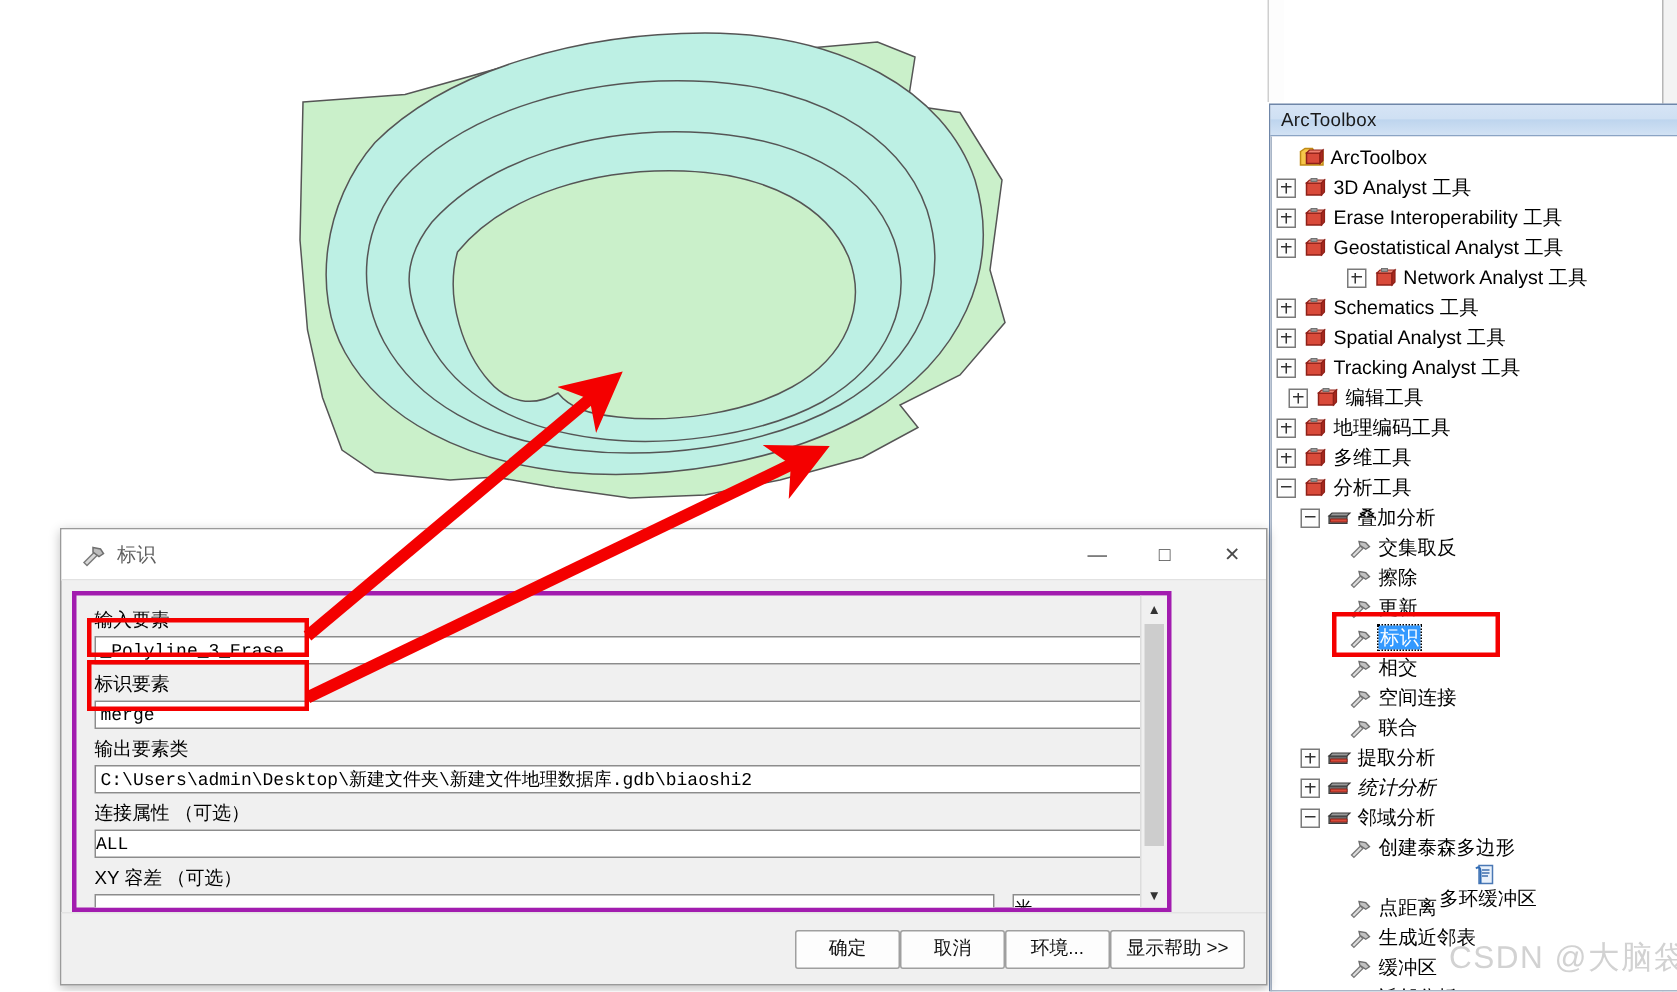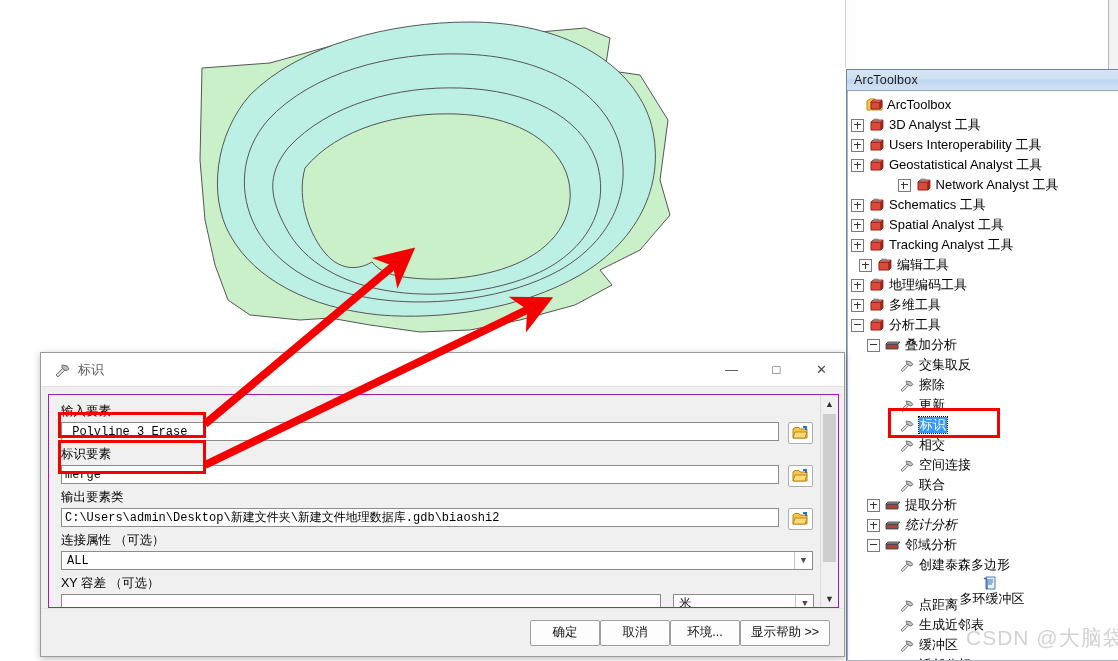--- a/index.html
+++ b/index.html
@@ -66,34 +66,34 @@
   }
   #dlg-title{
     height:34px;display:flex;align-items:center;background:#ffffff;
     border-bottom:1px solid #e2e2e2;padding-left:12px;box-sizing:border-box;
   }
   #dlg-icon{width:18px;height:18px;margin-right:7px;}
   #dlg-name{font-size:13px;color:#5d5d5d;flex:1;}
   .wbtn{width:45px;height:33px;display:flex;align-items:center;justify-content:center;color:#4a4a4a;font-size:13px;}
 
   #dlg-form{
-    position:absolute;left:7px;top:41px;width:791px;height:214px;
-    background:#f0f0f0;border:1px solid #a21caf;box-sizing:border-box;overflow:hidden;
+    position:absolute;left:7px;top:41px;width:733px;height:214px;
+    background:#f0f0f0;border:3px solid #a21caf;box-sizing:border-box;overflow:hidden;
   }
   .field{position:absolute;left:12px;}
   .flabel{font-size:12.5px;color:#000;margin-bottom:2px;display:block;white-space:nowrap;}
   .tinput{
     height:19px;background:#fff;border:1px solid #8c8c8c;box-sizing:border-box;
     font-family:"Liberation Mono","DejaVu Sans Mono",monospace;font-size:12px;
     color:#000;padding:1px 3px;line-height:16px;white-space:nowrap;overflow:hidden;
   }
   .combo{
     height:19px;background:#fff;border:1px solid #8c8c8c;box-sizing:border-box;
     display:flex;align-items:center;
-    font-family:"Liberation Mono","DejaVu Sans Mono",monospace;font-size:12px;padding-left:5px;gap:8px;
+    font-family:"Liberation Mono","DejaVu Sans Mono",monospace;font-size:12px;padding-left:0;gap:8px;
   }
   .combo .arrow{
     margin-left:auto;width:17px;height:17px;display:flex;align-items:center;justify-content:center;
     border-left:1px solid #c8c8c8;font-size:9px;color:#4a4a4a;
   }
   .browse{
     position:absolute;width:25px;height:22px;background:#fdfdfd;border:1px solid #adadad;border-radius:2px;
     display:flex;align-items:center;justify-content:center;box-sizing:border-box;
   }
 
@@ -181,21 +181,21 @@
             <span class="tlabel">3D Analyst 工具</span>
           </div>
           <div class="trow" style="padding-left: 0px;">
             <span class="expander plus"></span>
             <span class="ticon"><svg width="17" height="16" viewBox="0 0 17 16">
                 <path d="M3 5h10v8H3z" fill="#d94a3a" stroke="#8f2118" stroke-width="1"></path>
                 <path d="M3 5l2-2h10l-2 2z" fill="#f08878" stroke="#8f2118" stroke-width=".8"></path>
                 <path d="M13 5l2-2v8l-2 2z" fill="#a8291e" stroke="#8f2118" stroke-width=".8"></path>
                 <rect x="6" y="2" width="4" height="2" fill="#9a9a9a" stroke="#6a6a6a" stroke-width=".6"></rect>
               </svg></span>
-            <span class="tlabel">Users Interoperability 工具</span>
+            <span class="tlabel">Erase Interoperability 工具</span>
           </div>
           <div class="trow" style="padding-left: 0px;">
             <span class="expander plus"></span>
             <span class="ticon"><svg width="17" height="16" viewBox="0 0 17 16">
                 <path d="M3 5h10v8H3z" fill="#d94a3a" stroke="#8f2118" stroke-width="1"></path>
                 <path d="M3 5l2-2h10l-2 2z" fill="#f08878" stroke="#8f2118" stroke-width=".8"></path>
                 <path d="M13 5l2-2v8l-2 2z" fill="#a8291e" stroke="#8f2118" stroke-width=".8"></path>
                 <rect x="6" y="2" width="4" height="2" fill="#9a9a9a" stroke="#6a6a6a" stroke-width=".6"></rect>
               </svg></span>
             <span class="tlabel">Geostatistical Analyst 工具</span>

